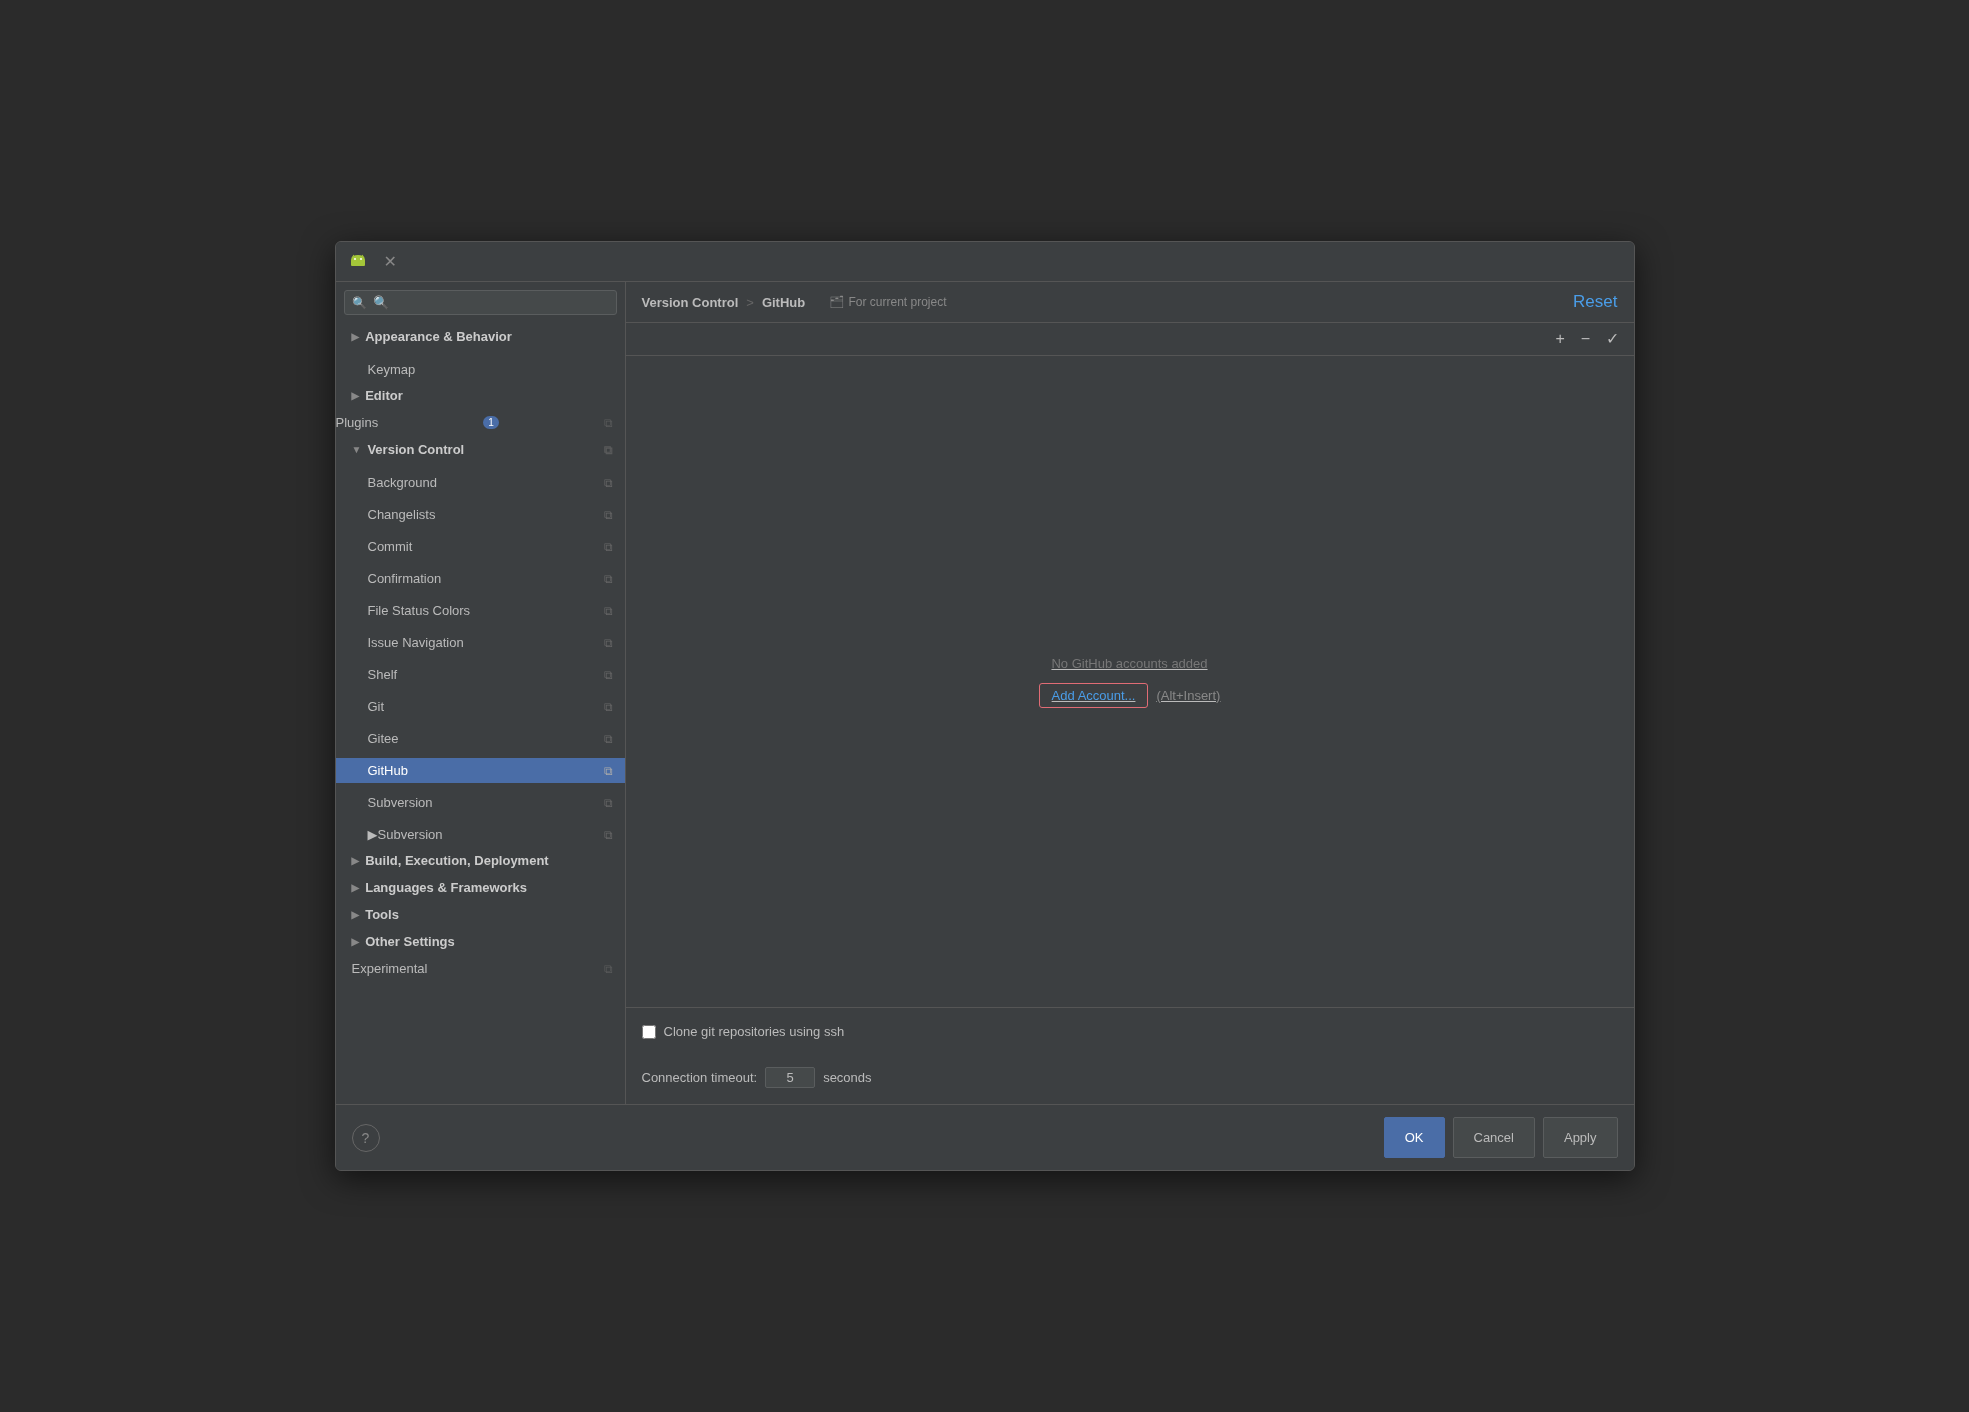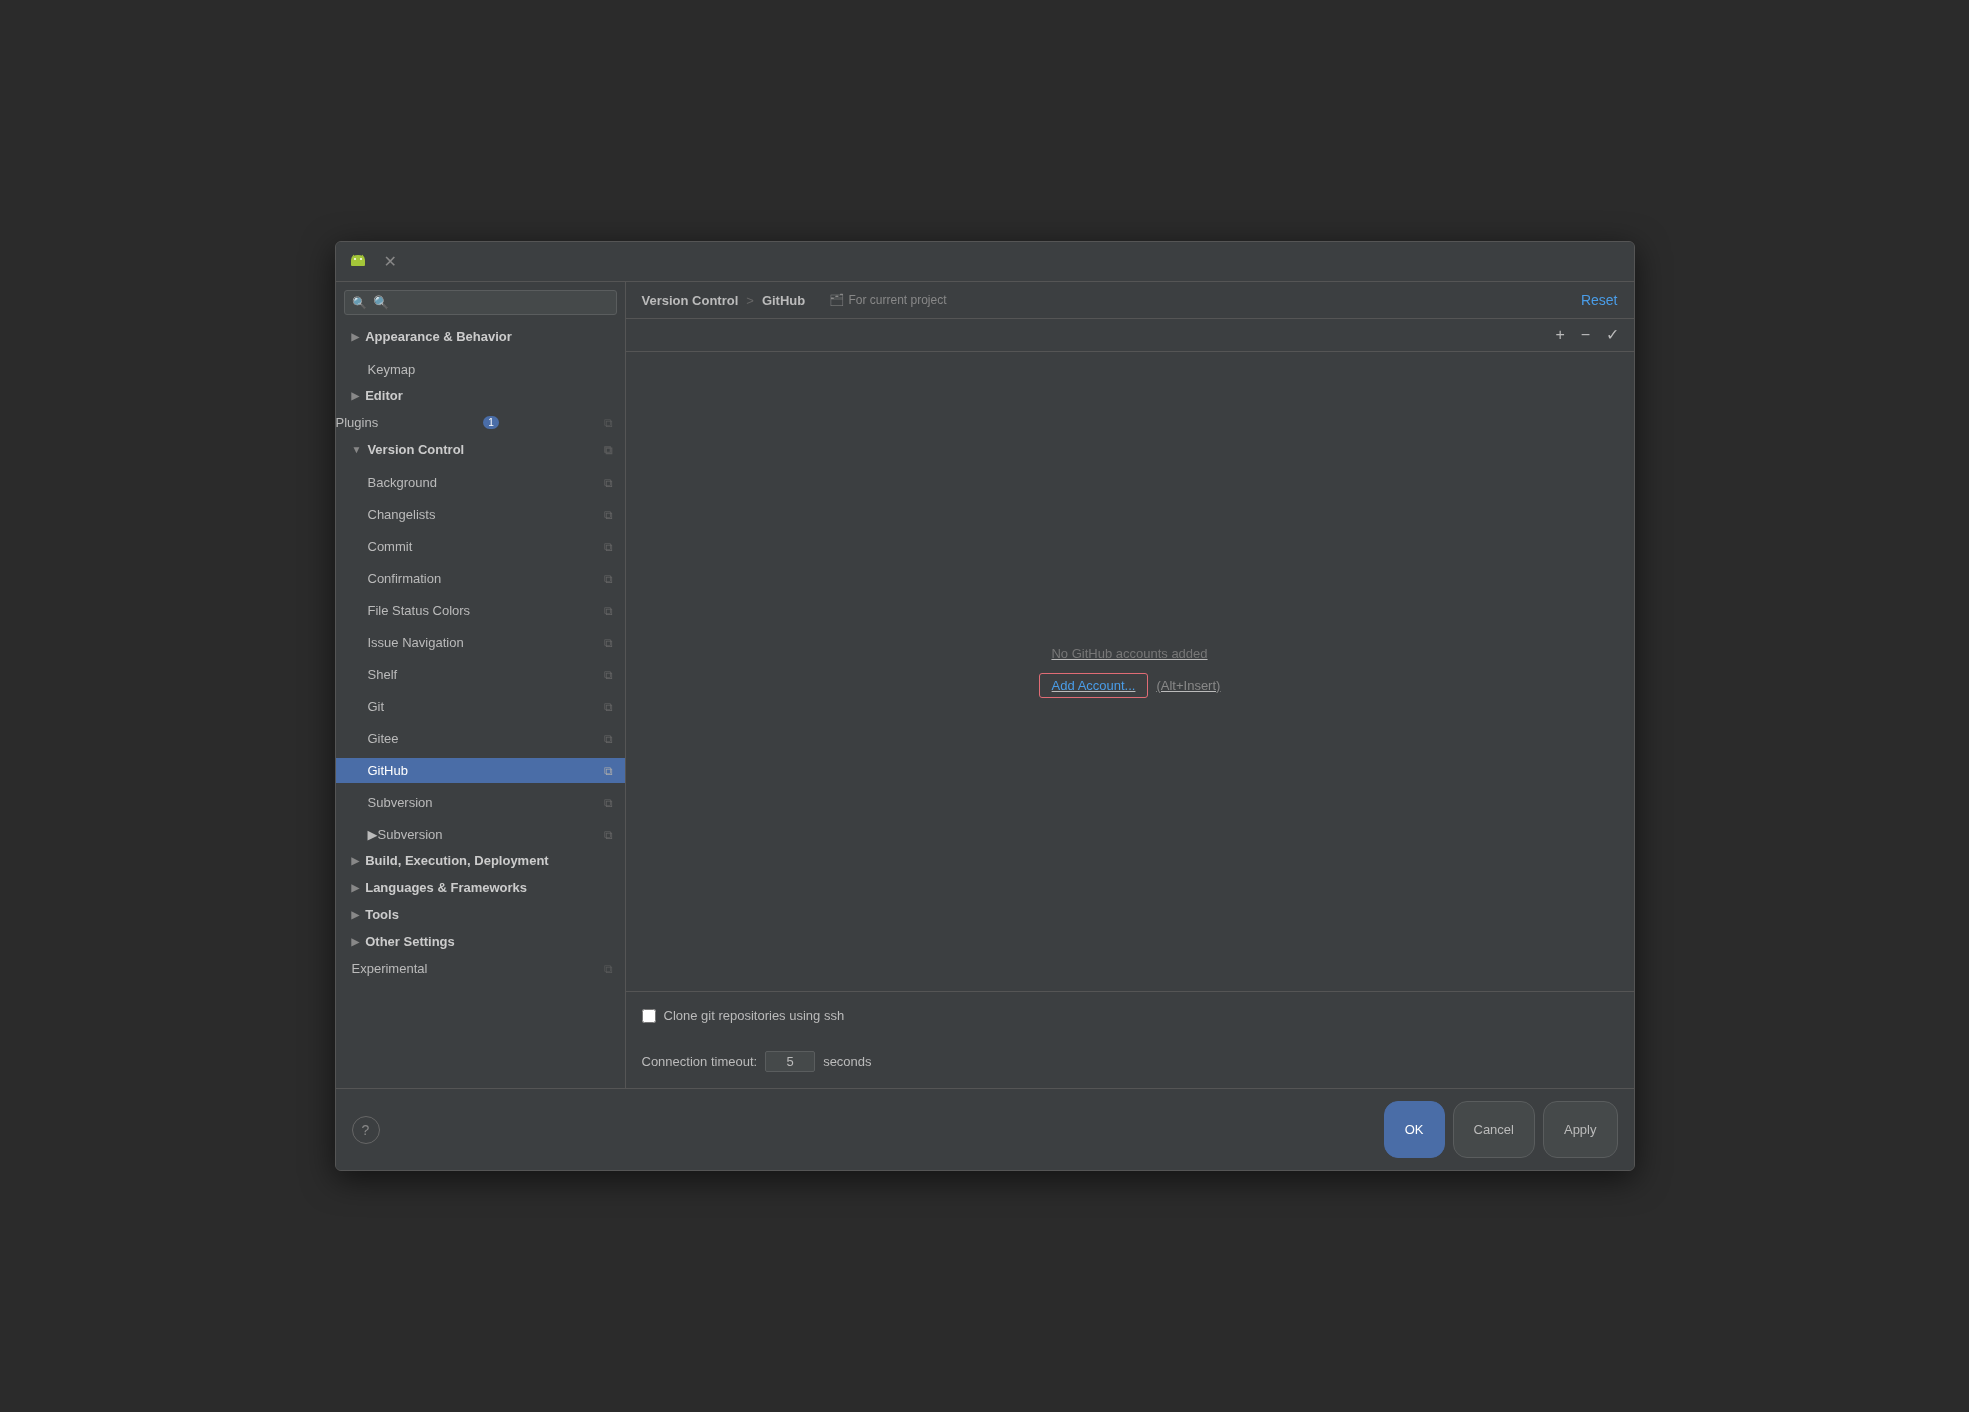--- a/index.html
+++ b/index.html
@@ -171,21 +171,21 @@
       color: #888;
       font-size: 12px;
       display: flex;
       align-items: center;
       gap: 4px;
     }
     .breadcrumb-reset {
       margin-left: auto;
       color: #4a9de8;
       cursor: pointer;
-      font-size: 14px;
+      font-size: 17px;
     }
     .github-panel {
       flex: 1;
       display: flex;
       flex-direction: column;
       padding: 0;
       position: relative;
     }
     .accounts-toolbar {
       display: flex;
@@ -285,22 +285,22 @@
       color: #888;
       cursor: pointer;
       font-size: 14px;
     }
     .footer-buttons {
       margin-left: auto;
       display: flex;
       gap: 8px;
     }
     .btn {
-      padding: 20px 20px;
-      border-radius: 14px;
+      padding: 12px 20px;
+      border-radius: 2px;
       font-size: 13px;
       cursor: pointer;
       border: 1px solid transparent;
     }
     .btn-ok {
       background: #4a6da7;
       color: #fff;
       border-color: #4a6da7;
     }
     .btn-cancel {

